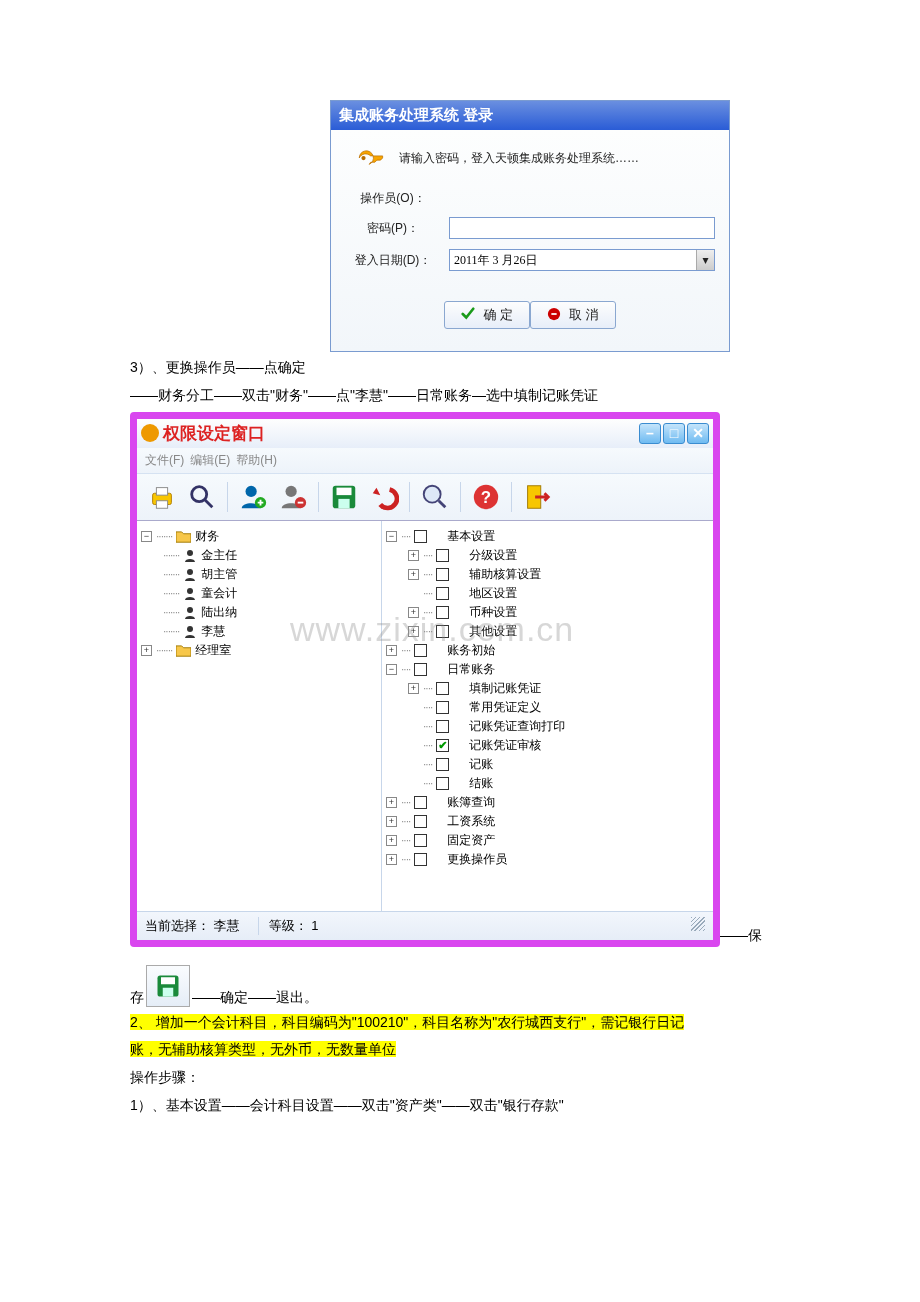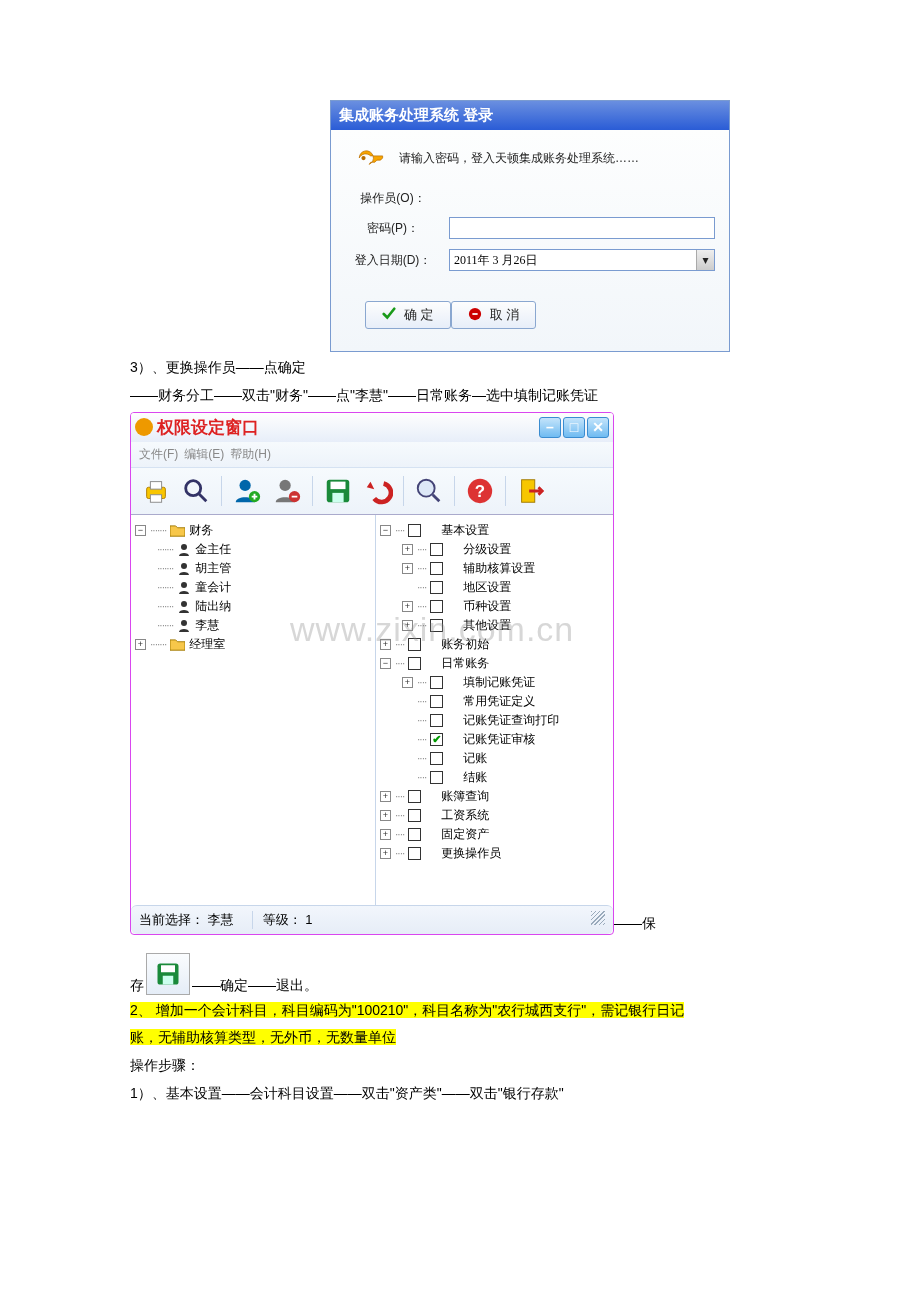--- a/index.html
+++ b/index.html
@@ -67,42 +67,42 @@
   .date-wrap .dropdown-btn {
     width: 18px; height: 100%;
     background: linear-gradient(#eee, #ccc);
     border-left: 1px solid #aaa;
     display: flex; align-items: center; justify-content: center;
   }
   .login-buttons {
     margin-top: 30px;
     margin-bottom: 10px;
     display: flex;
-    justify-content: flex-start;
+    justify-content: center;
     padding: 0 20px;
   }
   .win-btn {
     display: flex;
     align-items: center;
     gap: 8px;
     border: 1px solid #8aa7d0;
     background: linear-gradient(#fdfdfd, #e7eef9);
     padding: 4px 16px;
     border-radius: 3px;
     font-size: 13px;
   }
   .para-line {
     margin-top: 4px;
     line-height: 1.7;
   }
 
   .perm-window {
-    width: 484px;
+    width: 590px;
     margin-top: 4px;
-    border: 1px solid #d946ef;
+    border: 7px solid #d946ef;
     border-radius: 4px;
     overflow: hidden;
   }
   .perm-titlebar {
     display: flex;
     align-items: center;
     background: linear-gradient(#fefefe, #e7eef9);
     padding: 3px 4px;
   }
   .perm-titlebar .icon {
@@ -209,21 +209,20 @@
     color: #090;
     font-weight: bold;
     flex-shrink: 0;
   }
   .perm-status {
     background: linear-gradient(#f2f6fc, #e6edf7);
     border-top: 1px solid #c7d6ea;
     display: flex;
     font-size: 13px;
     padding: 5px 8px;
-    border-radius: 6px;
   }
   .status-cell { padding-right: 18px; }
   .status-cell + .status-cell { border-left: 1px solid #c7d6ea; padding-left: 10px; }
   .resize-grip {
     margin-left: auto;
     width: 14px; height: 14px;
     background: repeating-linear-gradient(135deg, #9ab 0 1px, transparent 1px 3px);
   }
   .save-icon-block {
     display: inline-flex;

